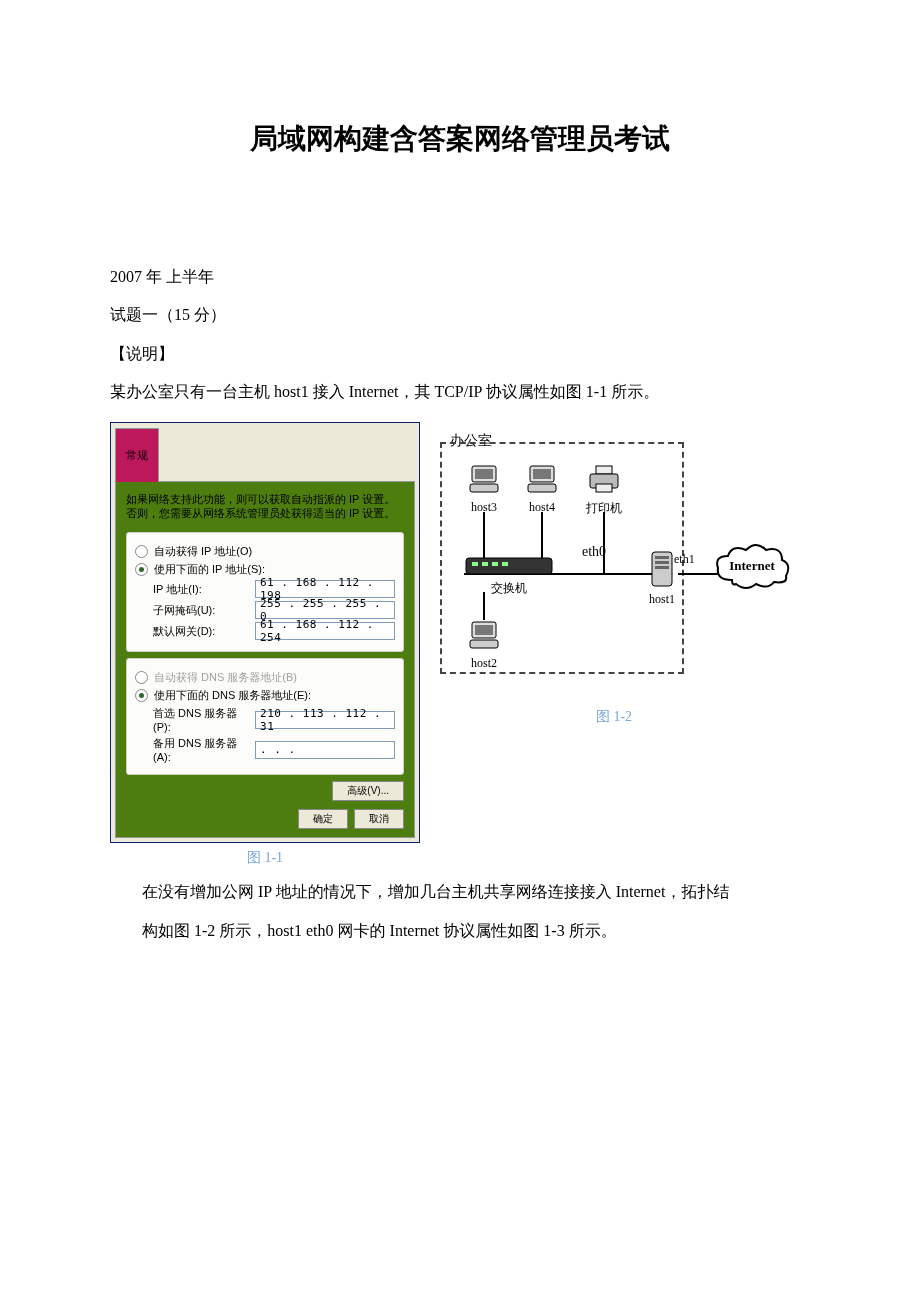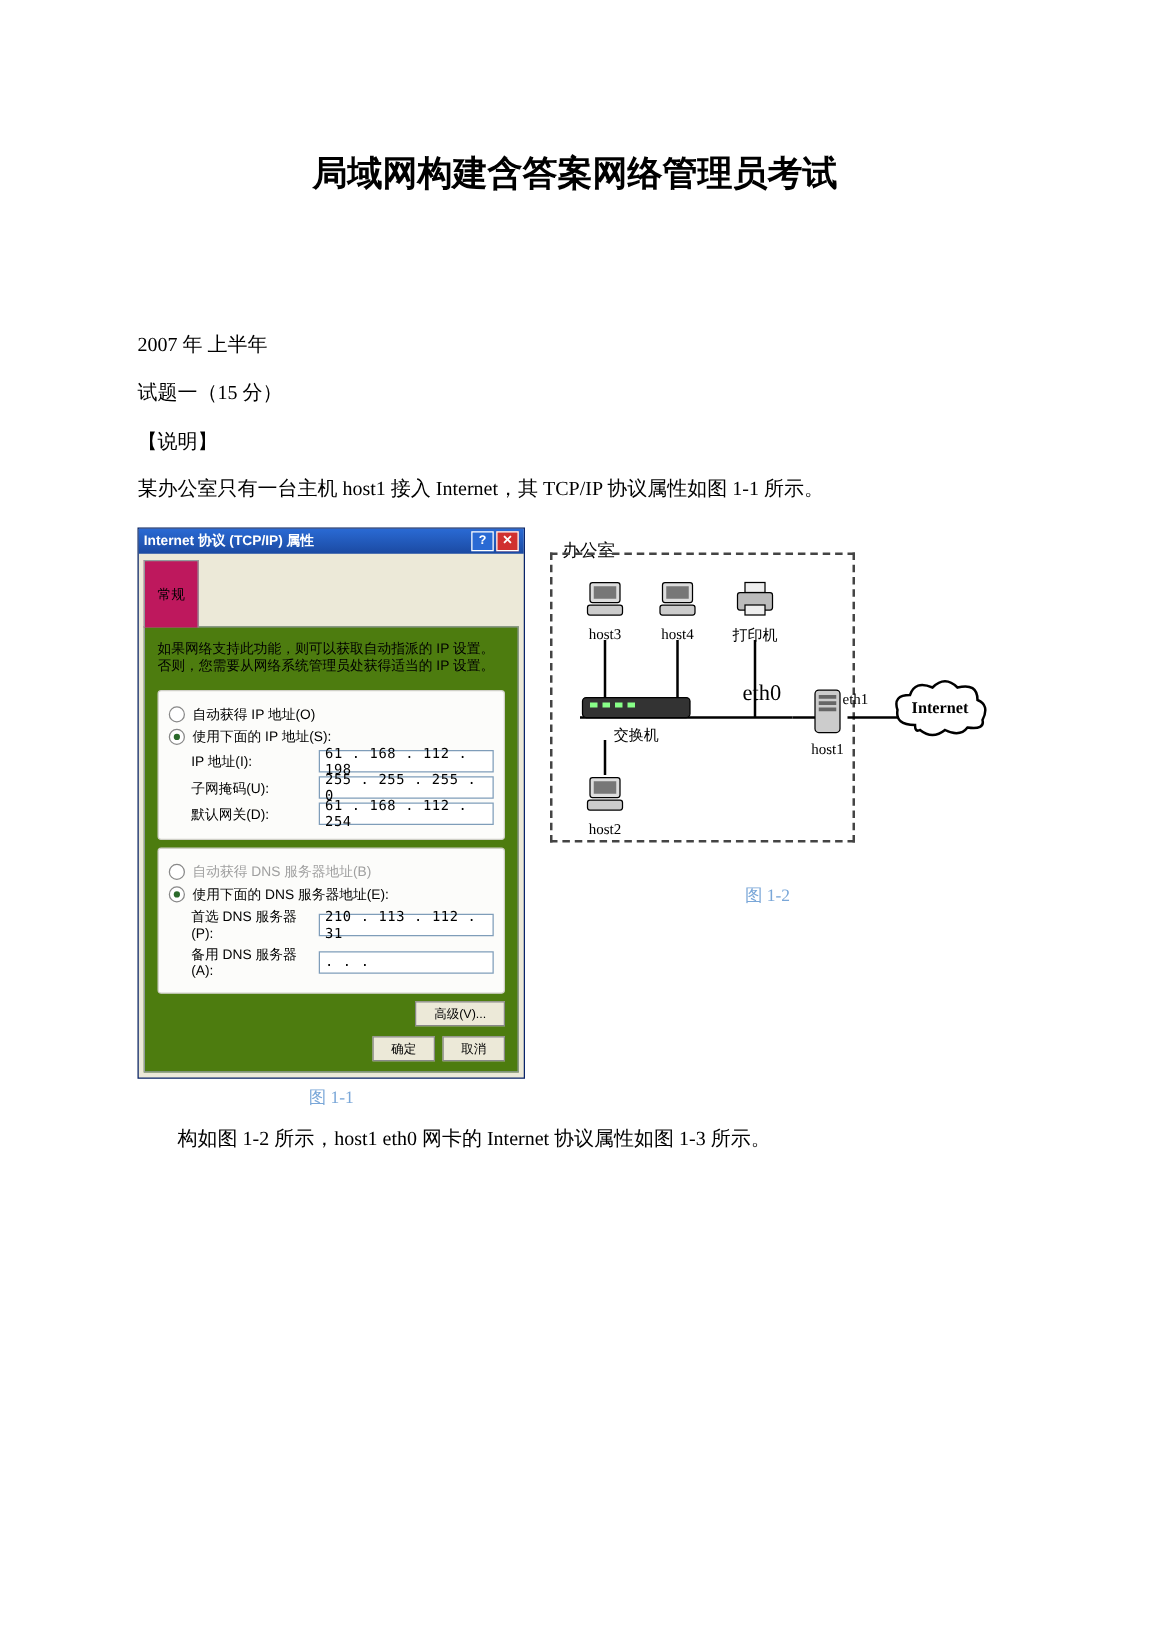--- a/index.html
+++ b/index.html
@@ -176,27 +176,20 @@
 
   <p class="para no-indent">2007 年 上半年</p>
   <p class="para no-indent">试题一（15 分）</p>
   <p class="para no-indent">【说明】</p>
   <p class="para no-indent">某办公室只有一台主机 host1 接入 Internet，其 TCP/IP 协议属性如图 1-1 所示。</p>
 
   <div class="figures-row">
 
     <div class="dialog-wrap">
       <div class="dialog">
-        <div class="titlebar">
-          <span>Internet 协议 (TCP/IP) 属性</span>
-          <div class="tb-btns">
-            <div class="tb-btn help">?</div>
-            <div class="tb-btn">✕</div>
-          </div>
-        </div>
         <div class="tabs">
           <div class="tab">常规</div>
         </div>
         <div class="panel">
           <div class="desc">如果网络支持此功能，则可以获取自动指派的 IP 设置。否则，您需要从网络系统管理员处获得适当的 IP 设置。</div>
 
           <div class="group">
             <div class="radio-line">
               <span class="radio"></span>
               <span>自动获得 IP 地址(O)</span>
@@ -298,21 +291,21 @@
           <svg width="90" height="24" viewBox="0 0 90 24">
             <rect x="2" y="4" width="86" height="16" rx="3" fill="#333" stroke="#000"></rect>
             <rect x="8" y="8" width="6" height="4" fill="#8f8"></rect>
             <rect x="18" y="8" width="6" height="4" fill="#8f8"></rect>
             <rect x="28" y="8" width="6" height="4" fill="#8f8"></rect>
             <rect x="38" y="8" width="6" height="4" fill="#8f8"></rect>
           </svg>
           <div class="nlabel">交换机</div>
         </div>
 
-        <div style="position:absolute; left:160px; top:122px; font-size:18px;">eth0</div>
+        <div style="position:absolute; left:148px; top:122px; font-size:14px;">eth0</div>
 
         <div style="position:absolute; left:240px; top:130px; font-size:12px;">eth1</div>
 
         <div class="node" style="left:206px; top:128px;">
           <svg width="36" height="40" viewBox="0 0 36 40">
             <rect x="8" y="2" width="20" height="34" rx="3" fill="#ccc" stroke="#000"></rect>
             <rect x="11" y="6" width="14" height="3" fill="#666"></rect>
             <rect x="11" y="11" width="14" height="3" fill="#666"></rect>
             <rect x="11" y="16" width="14" height="3" fill="#666"></rect>
           </svg>
@@ -334,15 +327,16 @@
           </svg>
           <div style="position:absolute; left:0; top:16px; width:80px; font-weight:bold; font-size:13px;">Internet</div>
         </div>
 
       </div>
       <div class="fig-caption">图 1-2</div>
     </div>
 
   </div>
 
+  <p class="para">在没有增加公网 IP 地址的情况下，增加几台主机共享网络连接接入 Internet，拓扑结</p>
   <p class="para">构如图 1-2 所示，host1 eth0 网卡的 Internet 协议属性如图 1-3 所示。</p>
 
 </div>
 
 </body></html>

